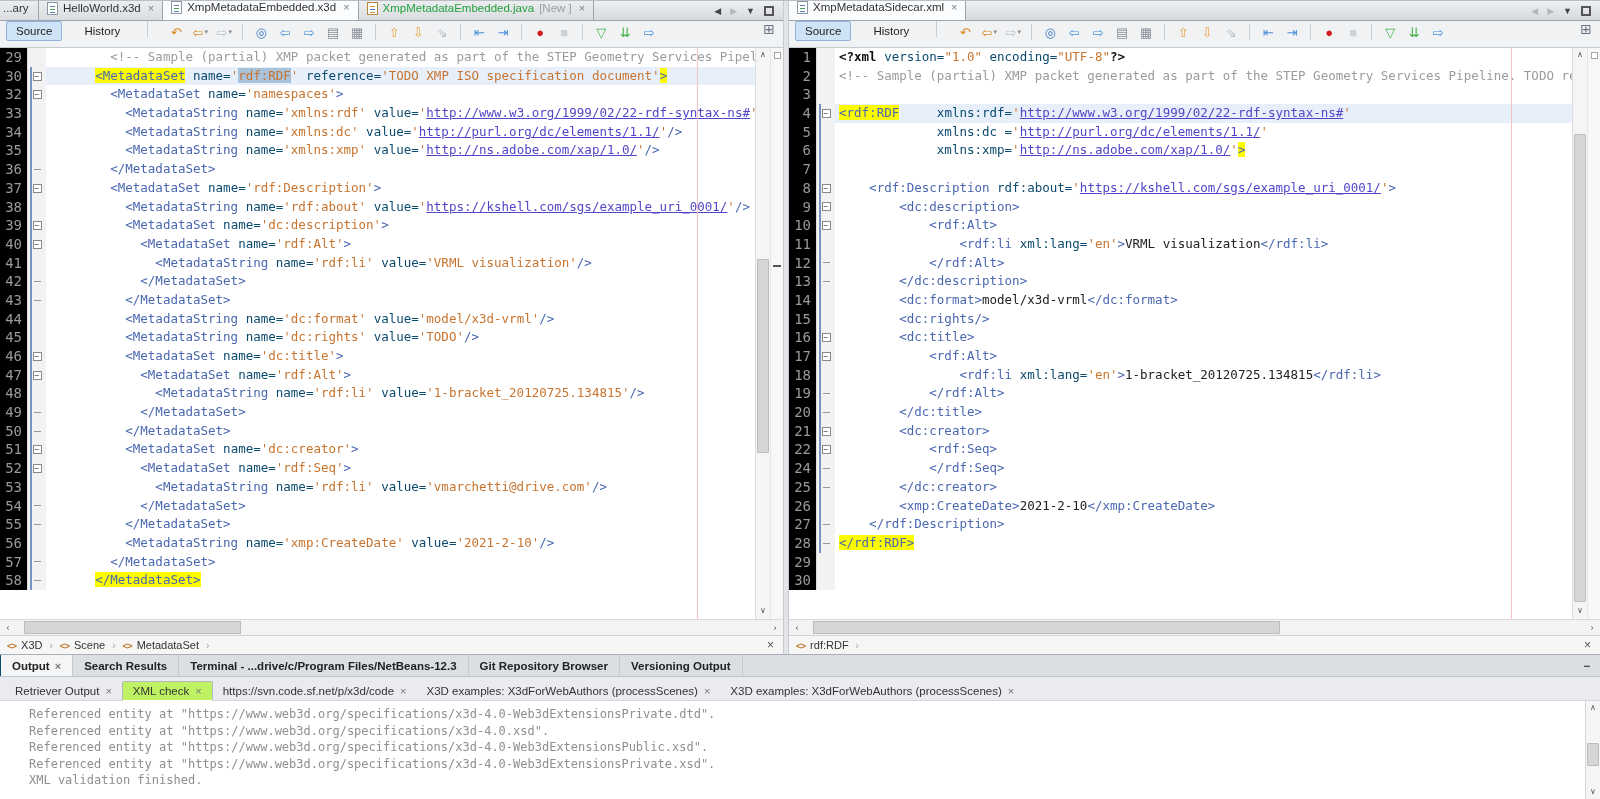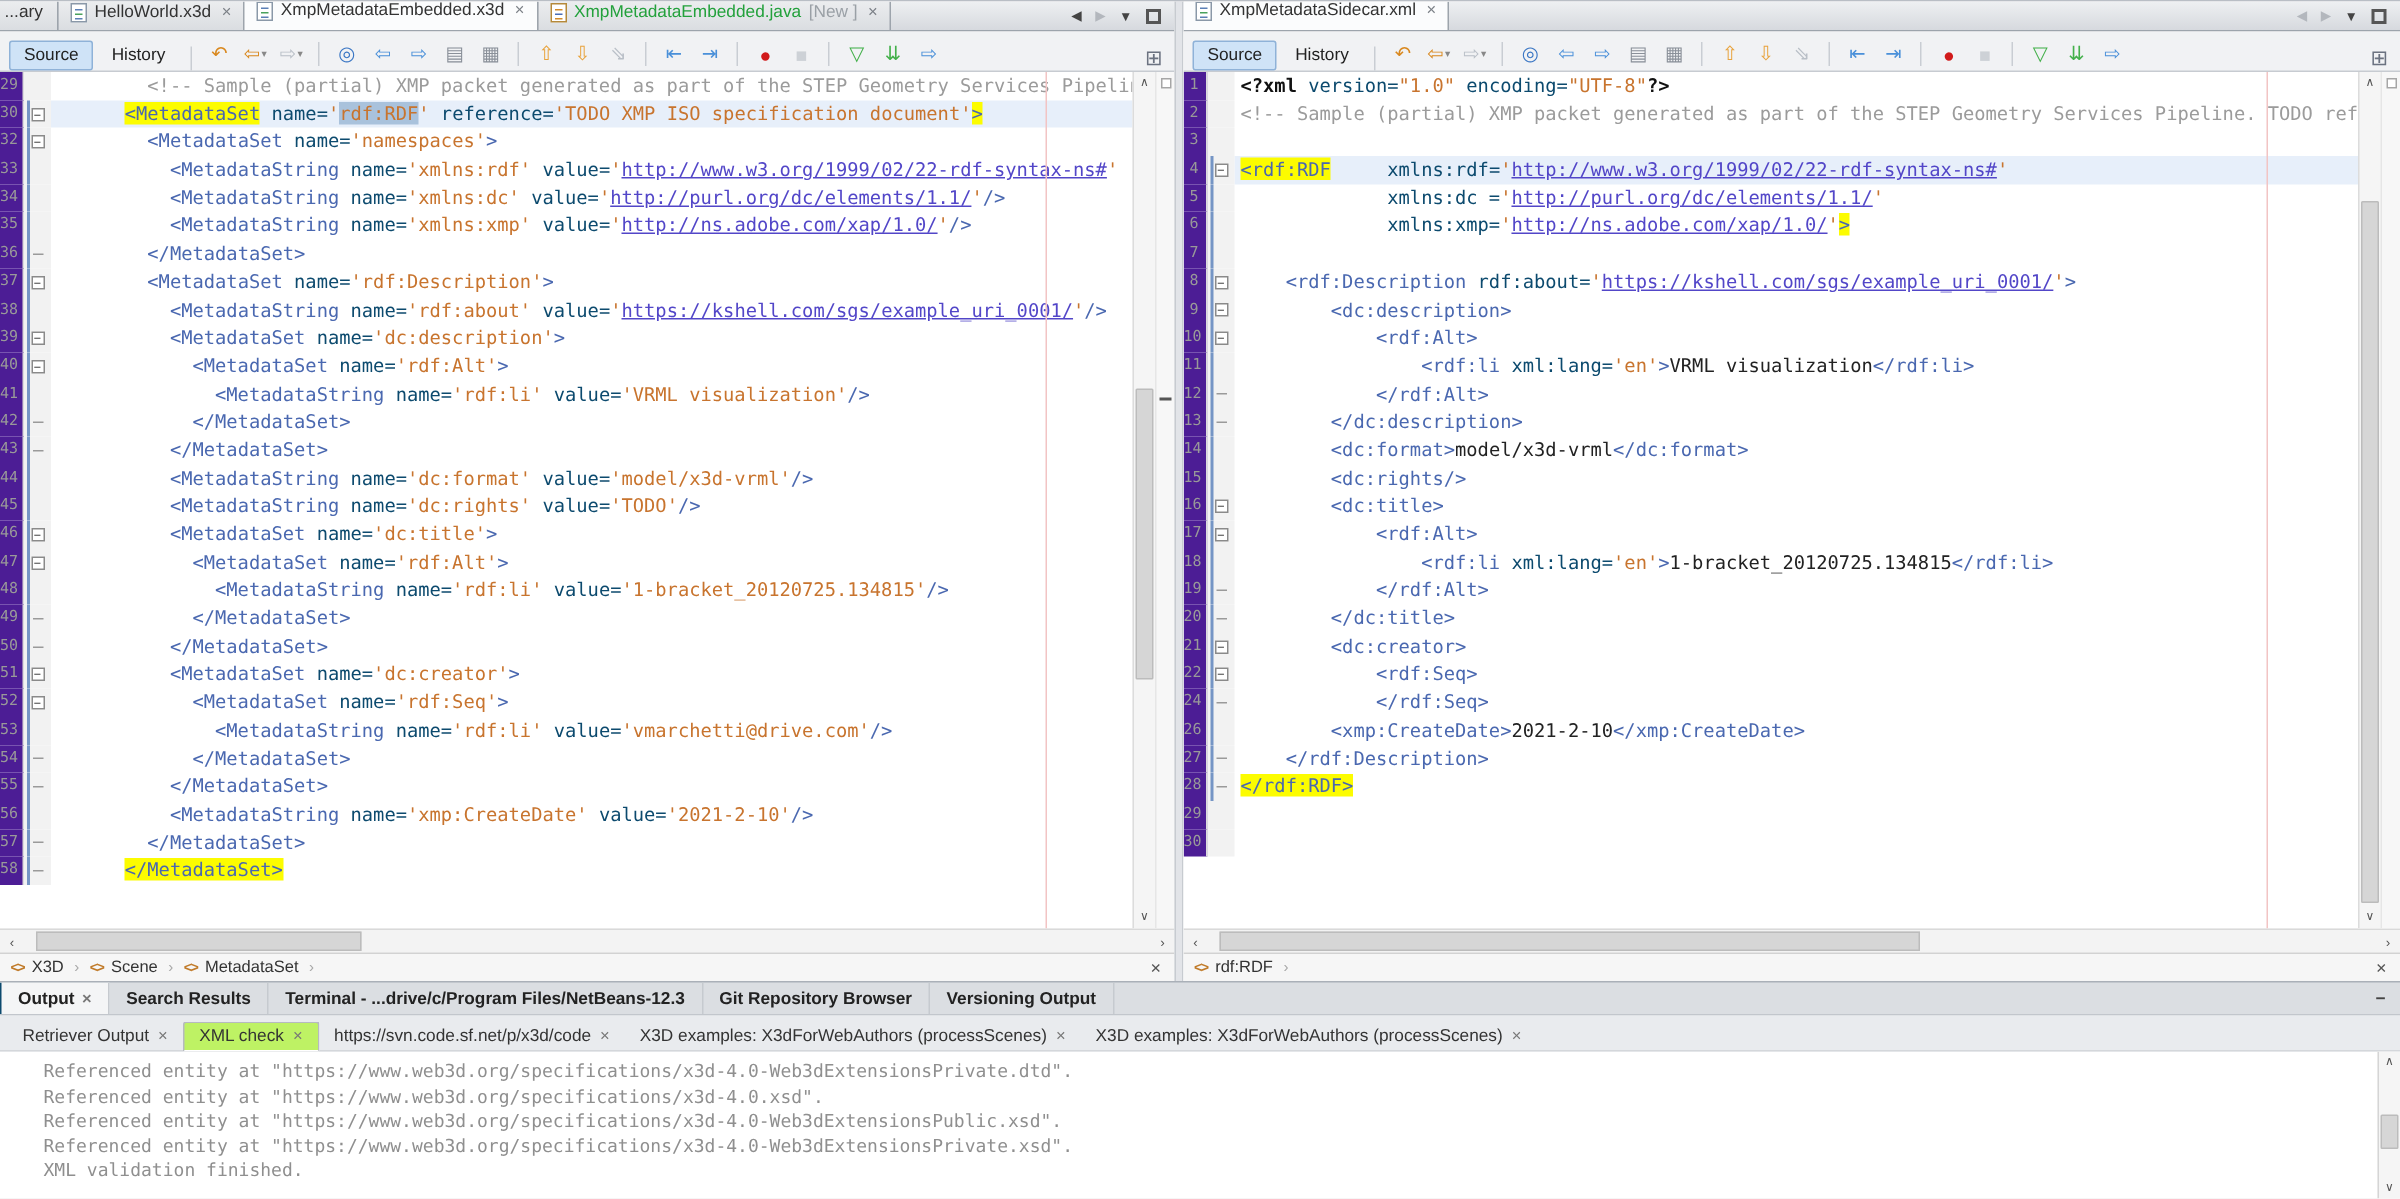--- a/index.html
+++ b/index.html
@@ -21,34 +21,34 @@
 .tclose{color:#7a7f86;font-size:11px;margin-left:2px}
 .tnav{display:flex;align-items:center;gap:9px;padding:0 9px;height:100%;flex:none}
 .navg{font-size:9px;color:#444}
 .navg.dim{color:#b3b7bd}
 .navbox{width:10px;height:10px;border:2px solid #555}
 .ficon{width:11px;height:13px;border:1px solid #8a98a8;background:#fff;position:relative;flex:none}
 .ficon::after{content:'';position:absolute;left:2px;top:3px;right:2px;height:1px;background:#5b7fb5;box-shadow:0 3px 0 #49a15c,0 6px 0 #5b7fb5}
 .ficon.java-file-icon{border-color:#b5893a}
 .ficon.java-file-icon::after{background:#d28a2a;box-shadow:0 3px 0 #4a6db5,0 6px 0 #d28a2a}
 
-.toolbar{height:27px;background:#f1f2f4;border-bottom:1px solid #c7cbd1;display:flex;align-items:flex-end;padding:0 6px;gap:2px}
+.toolbar{height:27px;background:#f1f2f4;border-bottom:1px solid #c7cbd1;display:flex;align-items:flex-start;padding:0 6px;gap:12px}
 .viewbtn{font-size:11.5px;color:#222;padding:3px 9px;border:1px solid transparent;border-radius:2px}
 .viewbtn.sel{background:#cfe3f7;border-color:#8fb2d8}
 .tbicons{display:flex;align-items:center;gap:2px}
 .tsep{width:1px;height:16px;background:#c9cdd3;margin:0 5px;display:inline-block}
 .tbtn{width:22px;height:22px;display:flex;align-items:center;justify-content:center;border-radius:2px;font-size:13px}
 .tbtn .dd{font-size:7px;color:#888;margin-left:1px}
 .tbspacer{flex:1}
 .splitbtn{font-size:14px;color:#6b7280;margin-right:2px}
 
 .edbody{flex:1;display:flex;overflow:hidden;background:#fff}
 .codecol{flex:1;position:relative;overflow:hidden}
 .ln{display:flex;height:18.7px;line-height:18.7px;font-family:"DejaVu Sans Mono","Liberation Mono",monospace;font-size:12.5px;white-space:pre}
-.lnum{width:16px;flex:none;background:#4c1d95;color:#999;text-align:right;padding-right:5px;font-size:10px;border-right:1px solid #dcdcdc}
+.lnum{width:28px;flex:none;background:#000000;color:#999;text-align:right;padding-right:5px;font-size:14px;border-right:1px solid #dcdcdc}
 .fold{width:18px;flex:none;background:#f2f2f2;display:flex;align-items:center;justify-content:center;position:relative}
 .fold.guide::before{content:'';position:absolute;left:2px;top:0;bottom:0;width:2px;background:#7595c5}
 .fbox{width:9px;height:9px;border:1px solid #8a8a8a;background:#fff;color:#444;font-size:8px;line-height:7px;text-align:center;z-index:1}
 .fend{width:7px;height:1px;background:#9a9a9a;z-index:1}
 .ltext{flex:1;padding-left:4px;color:#222}
 .ln.cur .ltext{background:#e7effa}
 .tk-c{color:#9b9b9b}
 .tk-t{color:#4a68b0}
 .tk-a{color:#0c4a6e}
 .tk-v{color:#c8742e}
@@ -371,20 +371,21 @@
           <div class="ln"><span class="lnum">14</span><span class="fold guide"></span><span class="ltext">        <span class="tk-t">&lt;dc:format&gt;</span><span class="tk-x">model/x3d-vrml</span><span class="tk-t">&lt;/dc:format&gt;</span></span></div>
           <div class="ln"><span class="lnum">15</span><span class="fold guide"></span><span class="ltext">        <span class="tk-t">&lt;dc:rights/&gt;</span></span></div>
           <div class="ln"><span class="lnum">16</span><span class="fold guide"><span class="fbox">−</span></span><span class="ltext">        <span class="tk-t">&lt;dc:title&gt;</span></span></div>
           <div class="ln"><span class="lnum">17</span><span class="fold guide"><span class="fbox">−</span></span><span class="ltext">            <span class="tk-t">&lt;rdf:Alt&gt;</span></span></div>
           <div class="ln"><span class="lnum">18</span><span class="fold guide"></span><span class="ltext">                <span class="tk-t">&lt;rdf:li</span><span class="tk-a"> xml:lang=</span><span class="tk-v">'en'</span><span class="tk-t">&gt;</span><span class="tk-x">1-bracket_20120725.134815</span><span class="tk-t">&lt;/rdf:li&gt;</span></span></div>
           <div class="ln"><span class="lnum">19</span><span class="fold guide"><span class="fend"></span></span><span class="ltext">            <span class="tk-t">&lt;/rdf:Alt&gt;</span></span></div>
           <div class="ln"><span class="lnum">20</span><span class="fold guide"><span class="fend"></span></span><span class="ltext">        <span class="tk-t">&lt;/dc:title&gt;</span></span></div>
           <div class="ln"><span class="lnum">21</span><span class="fold guide"><span class="fbox">−</span></span><span class="ltext">        <span class="tk-t">&lt;dc:creator&gt;</span></span></div>
           <div class="ln"><span class="lnum">22</span><span class="fold guide"><span class="fbox">−</span></span><span class="ltext">            <span class="tk-t">&lt;rdf:Seq&gt;</span></span></div>
           <div class="ln"><span class="lnum">24</span><span class="fold guide"><span class="fend"></span></span><span class="ltext">            <span class="tk-t">&lt;/rdf:Seq&gt;</span></span></div>
+          <div class="ln"><span class="lnum">25</span><span class="fold guide"><span class="fend"></span></span><span class="ltext">        <span class="tk-t">&lt;/dc:creator&gt;</span></span></div>
           <div class="ln"><span class="lnum">26</span><span class="fold guide"></span><span class="ltext">        <span class="tk-t">&lt;xmp:CreateDate&gt;</span><span class="tk-x">2021-2-10</span><span class="tk-t">&lt;/xmp:CreateDate&gt;</span></span></div>
           <div class="ln"><span class="lnum">27</span><span class="fold guide"><span class="fend"></span></span><span class="ltext">    <span class="tk-t">&lt;/rdf:Description&gt;</span></span></div>
           <div class="ln"><span class="lnum">28</span><span class="fold guide"><span class="fend"></span></span><span class="ltext"><span class="tk-hy">&lt;/rdf:RDF&gt;</span></span></div>
           <div class="ln"><span class="lnum">29</span><span class="fold"></span><span class="ltext"></span></div>
           <div class="ln"><span class="lnum">30</span><span class="fold"></span><span class="ltext"></span></div>
           <div class="mline" style="left: 722px;"></div>
         </div>
       <div class="vscroll" id="vs-right">
           <span class="varrow up">∧</span>
           <span class="varrow down">∨</span>

